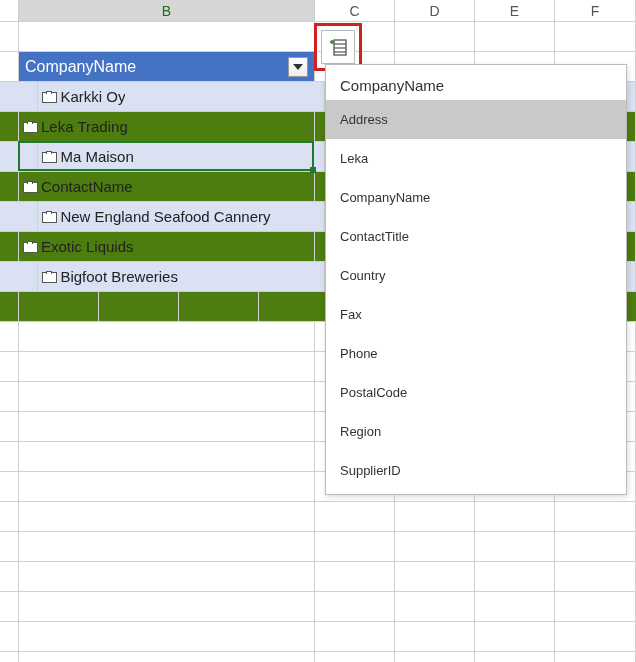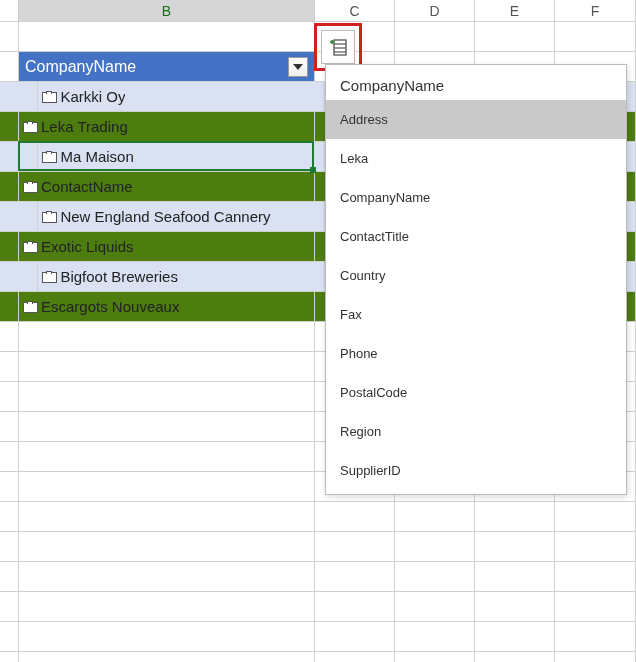--- a/index.html
+++ b/index.html
@@ -261,24 +261,20 @@
             <span class="recicon"></span>
             <span class="val">Bigfoot Breweries</span>
           </div>
           <div class="cell cC"></div>
           <div class="cell cD"></div>
           <div class="cell cE"></div>
           <div class="cell cF"></div>
         </div>
         <div class="row datarow odd">
           <div class="stub"></div>
-          <div class="cell cB">
-            <span class="recicon"></span>
-            <span class="val">Escargots Nouveaux</span>
-          </div>
           <div class="cell cC"></div>
           <div class="cell cD"></div>
           <div class="cell cE"></div>
           <div class="cell cF"></div>
         </div>
       </div>
 
     <div class="emptyrows" id="empty-rows">
         <div class="row">
           <div class="stub"></div>

